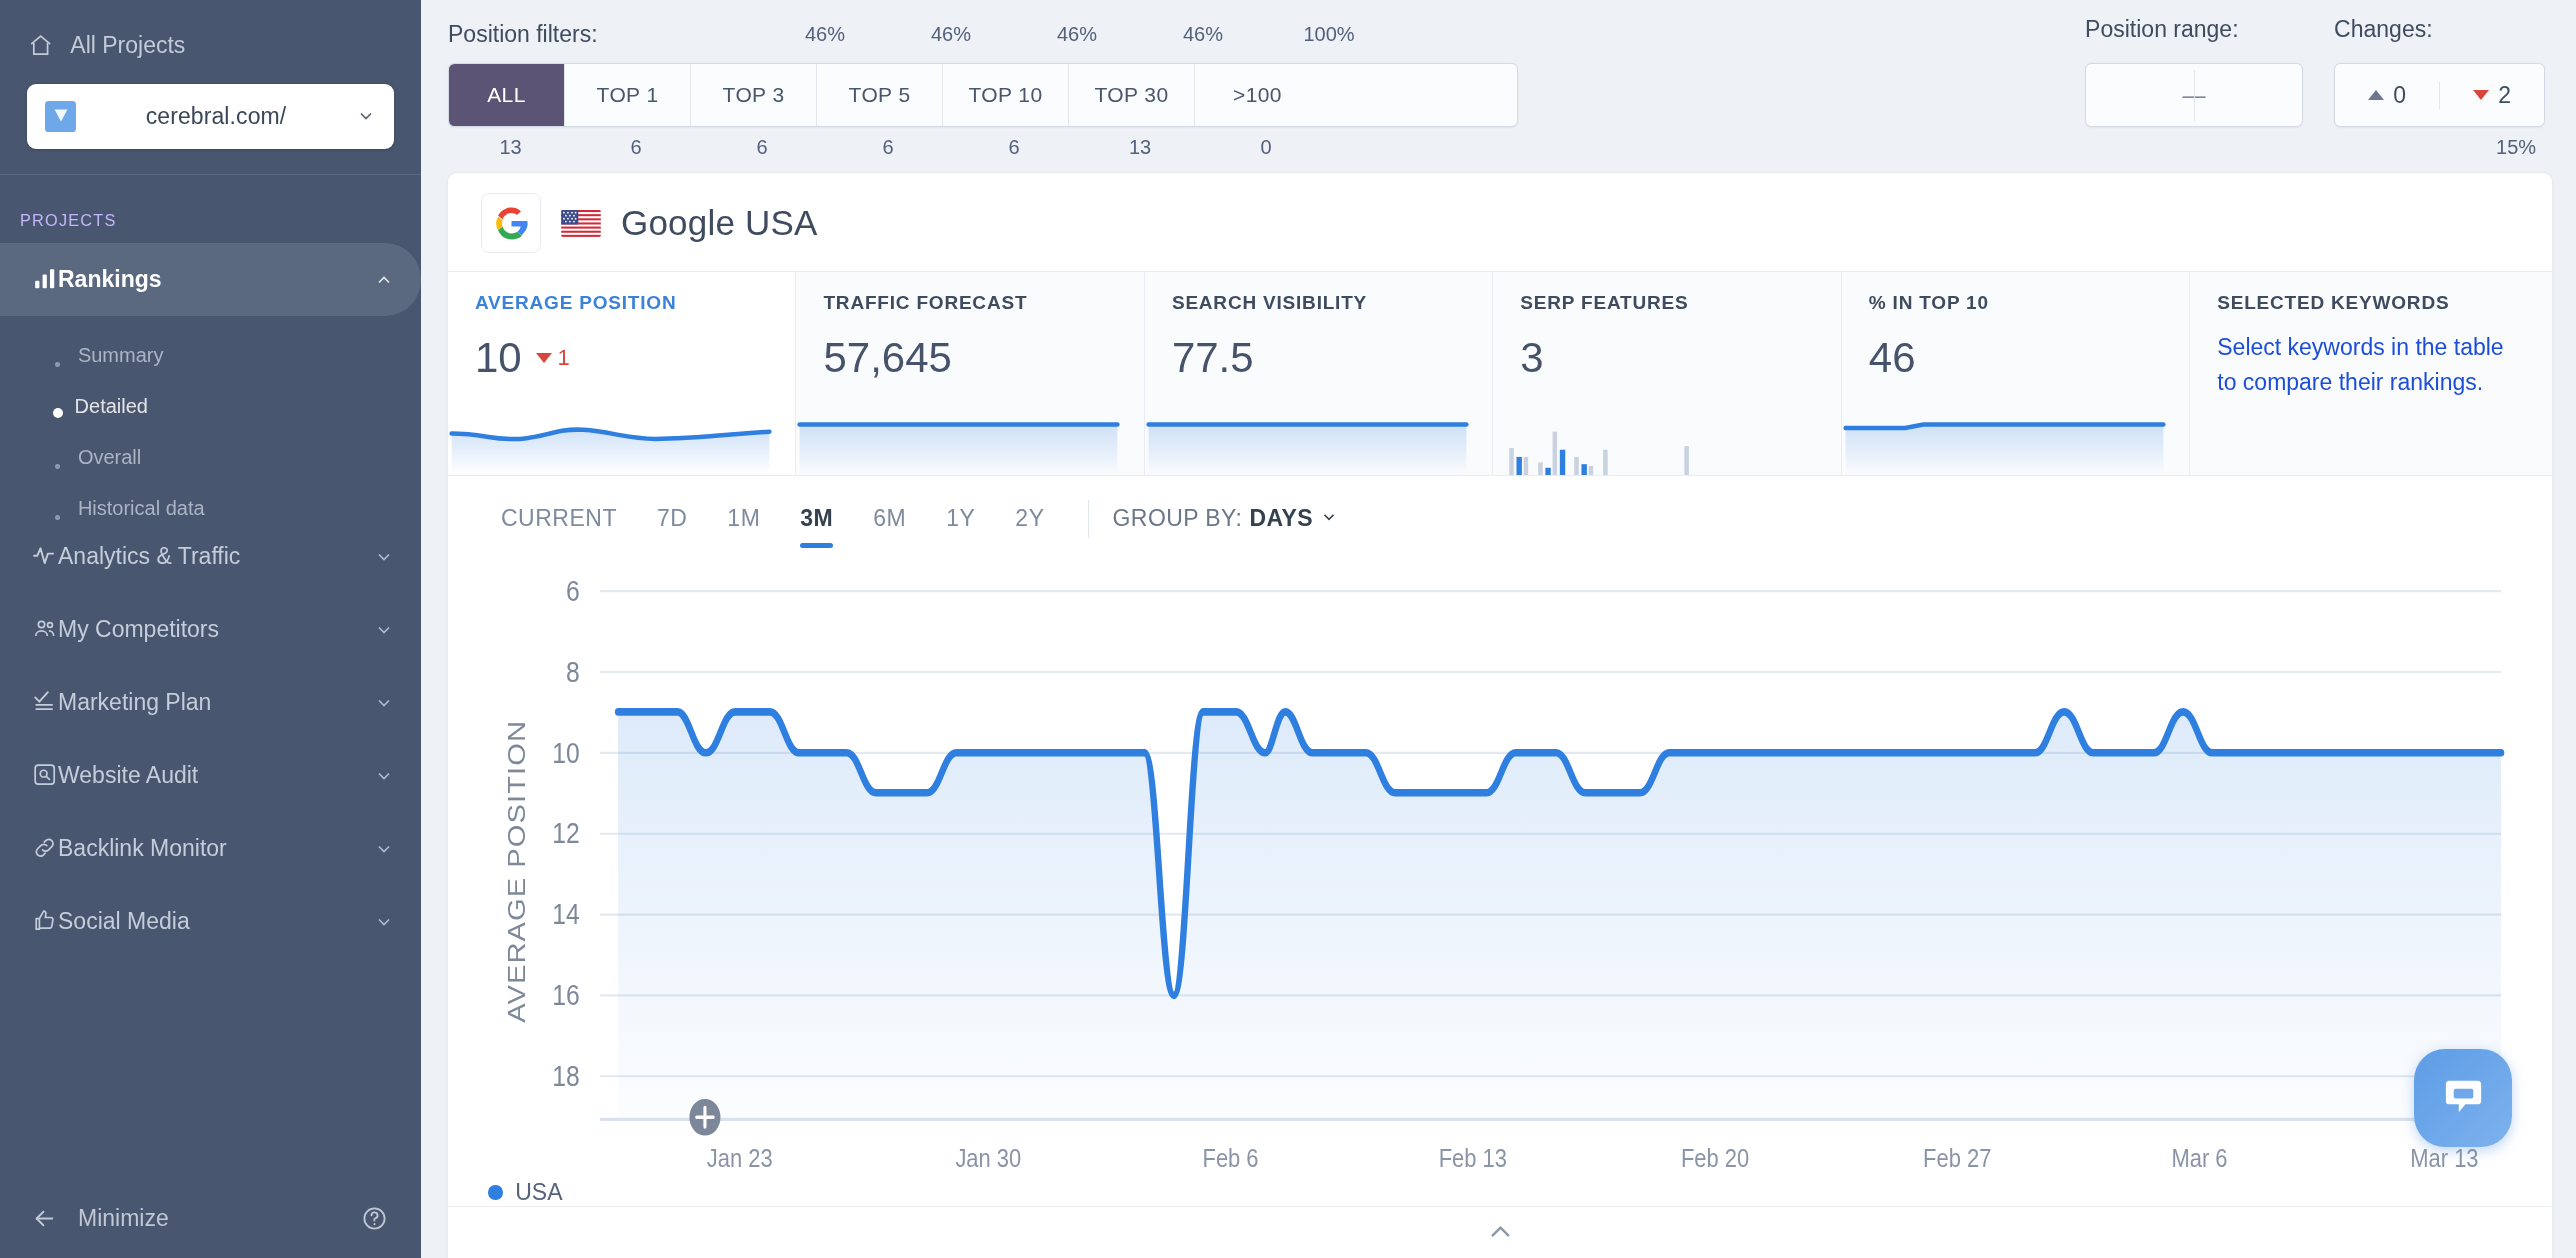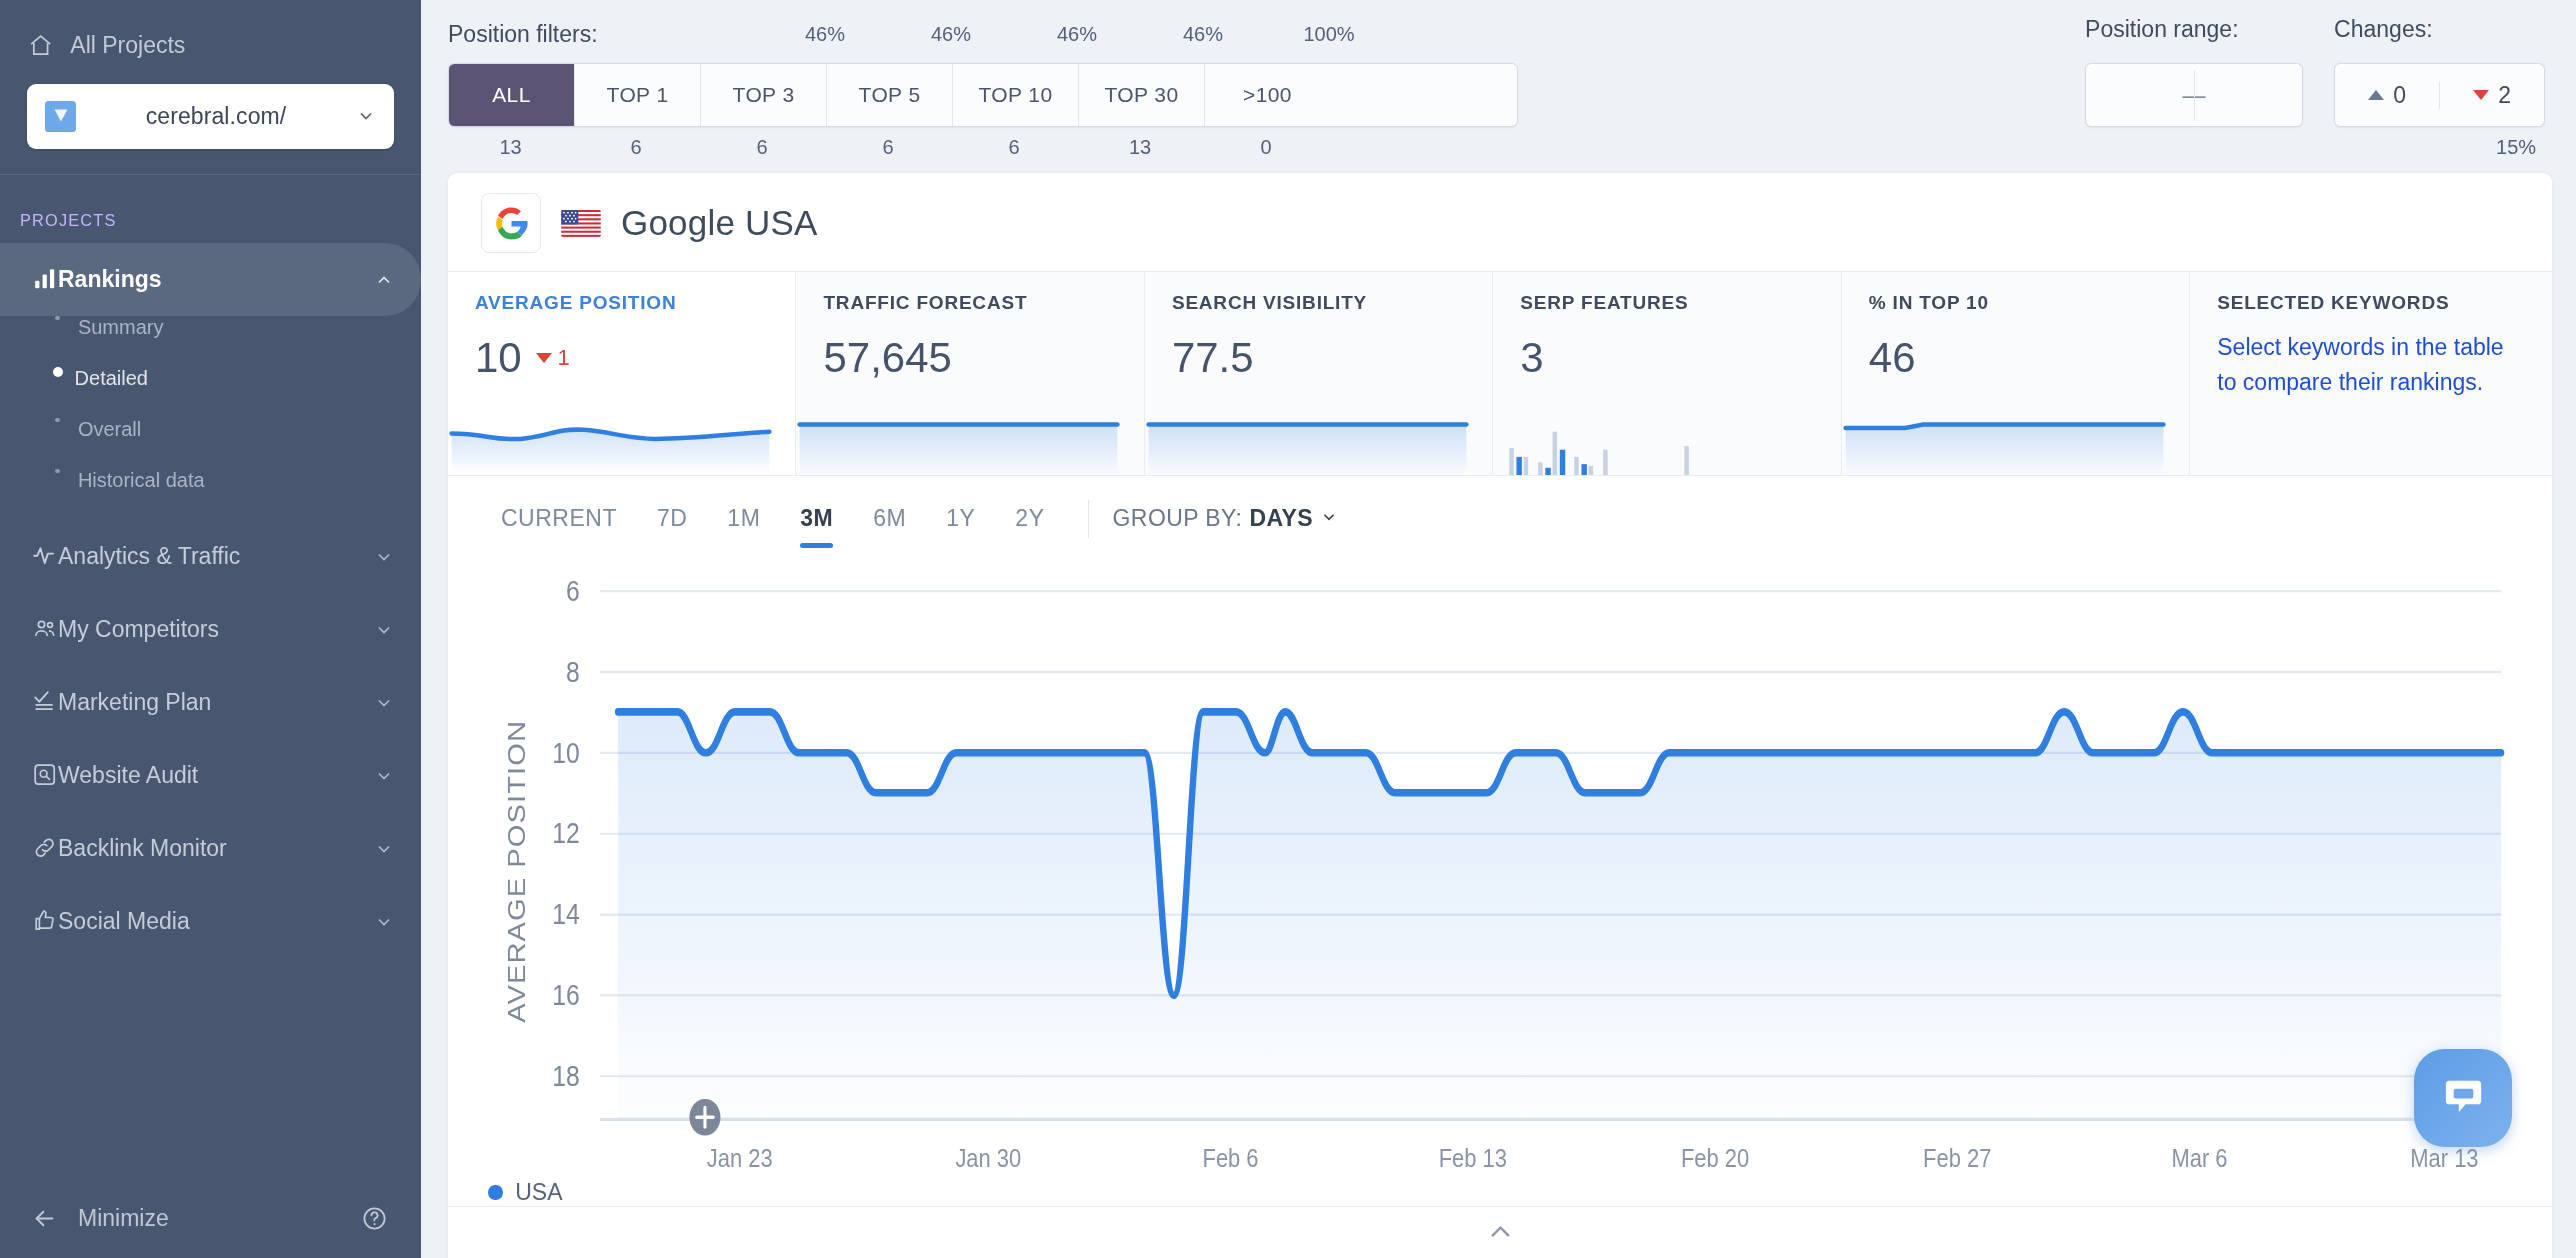--- a/index.html
+++ b/index.html
@@ -55,21 +55,21 @@
   .sb-item.active {
     background: #5a6880;
     border-top-right-radius: 36px; border-bottom-right-radius: 36px;
     color: #ffffff; font-weight: bold;
   }
   .sb-item .label { flex: 1; }
   .sb-icon { width: 27px; height: 27px; flex: 0 0 27px; display:flex; align-items:center; justify-content:center; }
   .chev { width: 20px; height: 20px; flex: 0 0 20px; opacity:.85; }
 
   .sb-sub {
-    display: flex; align-items: flex-start; gap: 18px;
+    display: flex; align-items: flex-end; gap: 18px;
     height: 51px; padding-left: 49px;
     color: #aab4c4; font-size: 20px; cursor: pointer;
   }
   .sb-sub .dot {
     width: 4.5px; height: 4.5px; border-radius: 50%;
     background: #8e99ab; flex: 0 0 4.5px; margin-left: 6.4px;
   }
   .sb-sub.active { color: #e5e5e5; gap: 12px; }
   .sb-sub.active .dot { width: 10px; height: 10px; background: #ffffff; flex: 0 0 10px; margin-left: 3.6px; }
 
@@ -419,21 +419,21 @@
           <span class="pct" style="width:126px">46%</span>
           <span class="pct" style="width:126px">46%</span>
           <span class="pct" style="width:126px">46%</span>
           <span class="pct" style="width:126px">46%</span>
           <span class="pct" style="width:126px">100%</span>
           <span class="pct" style="width:126px"></span>
         </div>
       </div>
 
       <div class="segmented">
-        <div class="seg active" style="width:125px">ALL</div>
+        <div class="seg active" style="width:115px">ALL</div>
         <div class="seg" style="width:126px">TOP 1</div>
         <div class="seg" style="width:126px">TOP 3</div>
         <div class="seg" style="width:126px">TOP 5</div>
         <div class="seg" style="width:126px">TOP 10</div>
         <div class="seg" style="width:126px">TOP 30</div>
         <div class="seg" style="width:126px">&gt;100</div>
       </div>
 
       <div class="countrow">
         <span class="cnt" style="width:125px">13</span>

